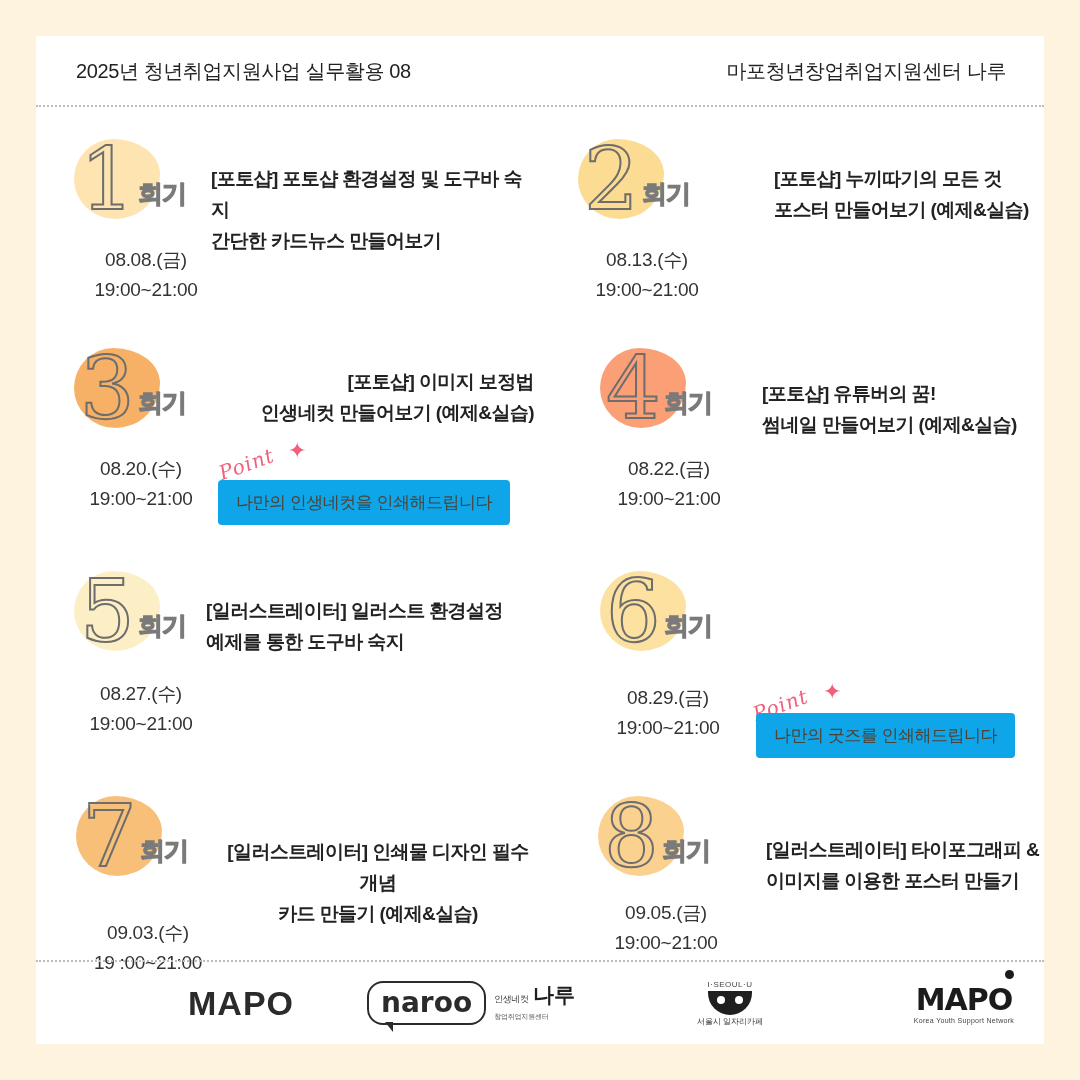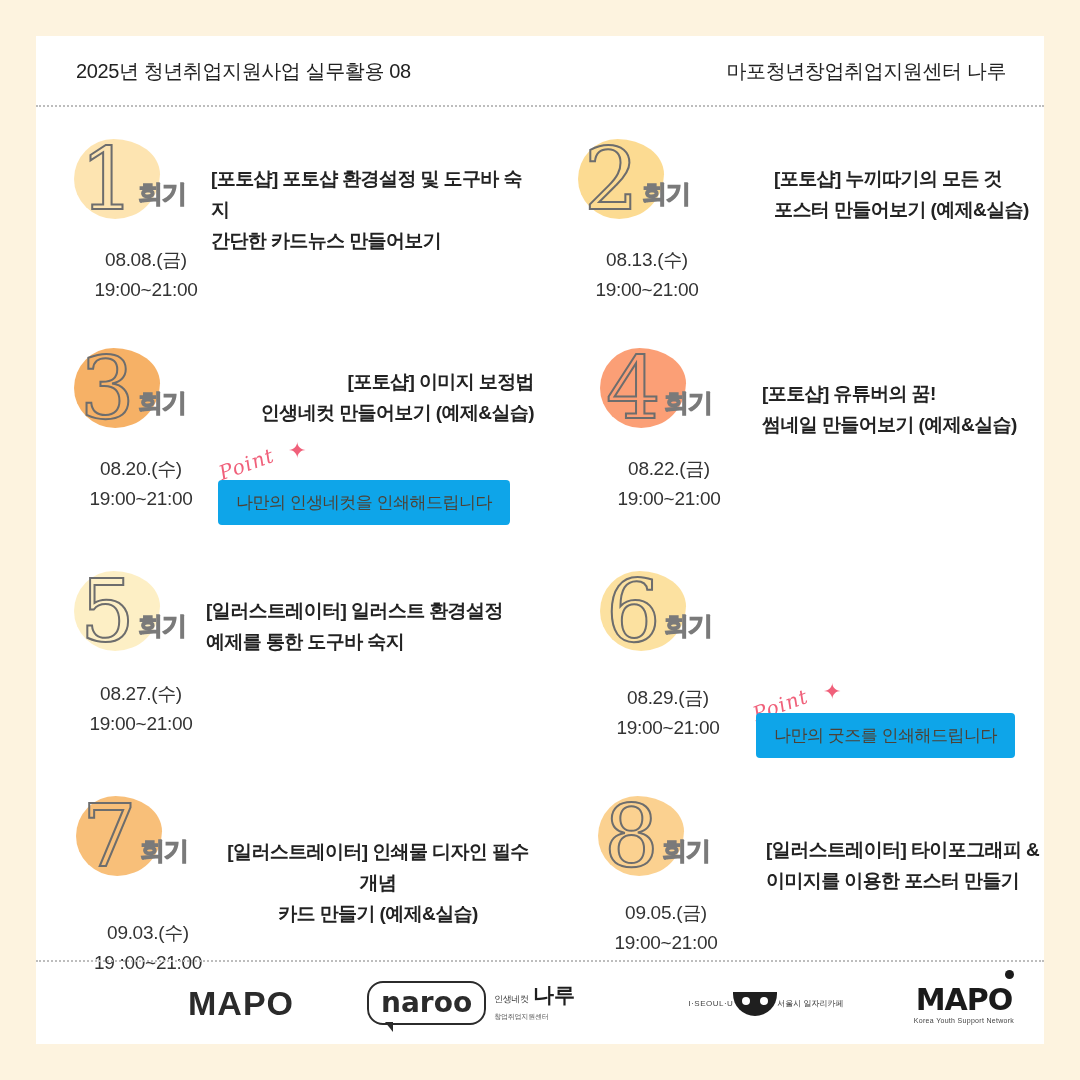--- a/index.html
+++ b/index.html
@@ -204,23 +204,23 @@
     border-top: 10px solid #2b2b2b;
   }
   .naroo-text {
     margin-left: 8px;
     line-height: 1.05;
   }
   .naroo-small { font-size: 9px; color: #3a3a3a; letter-spacing: -0.4px;}
   .naroo-big { font-size: 21px; font-weight: 700; color: #1e1e1e; }
   .naroo-tiny { font-size: 7px; color: #555; letter-spacing: -0.2px;}
   .logo-seoul {
-    left: 630px;
+    left: 594px;
     width: 200px;
-    flex-direction: row;
+    flex-direction: column;
   }
   .seoul-top { font-size: 8px; color: #444; letter-spacing: 0.5px; }
   .seoul-bowl {
     width: 44px; height: 24px;
     background: #1f1f1f;
     border-radius: 0 0 22px 22px;
     margin: 2px 0 1px;
     position: relative;
   }
   .seoul-bowl:before {

